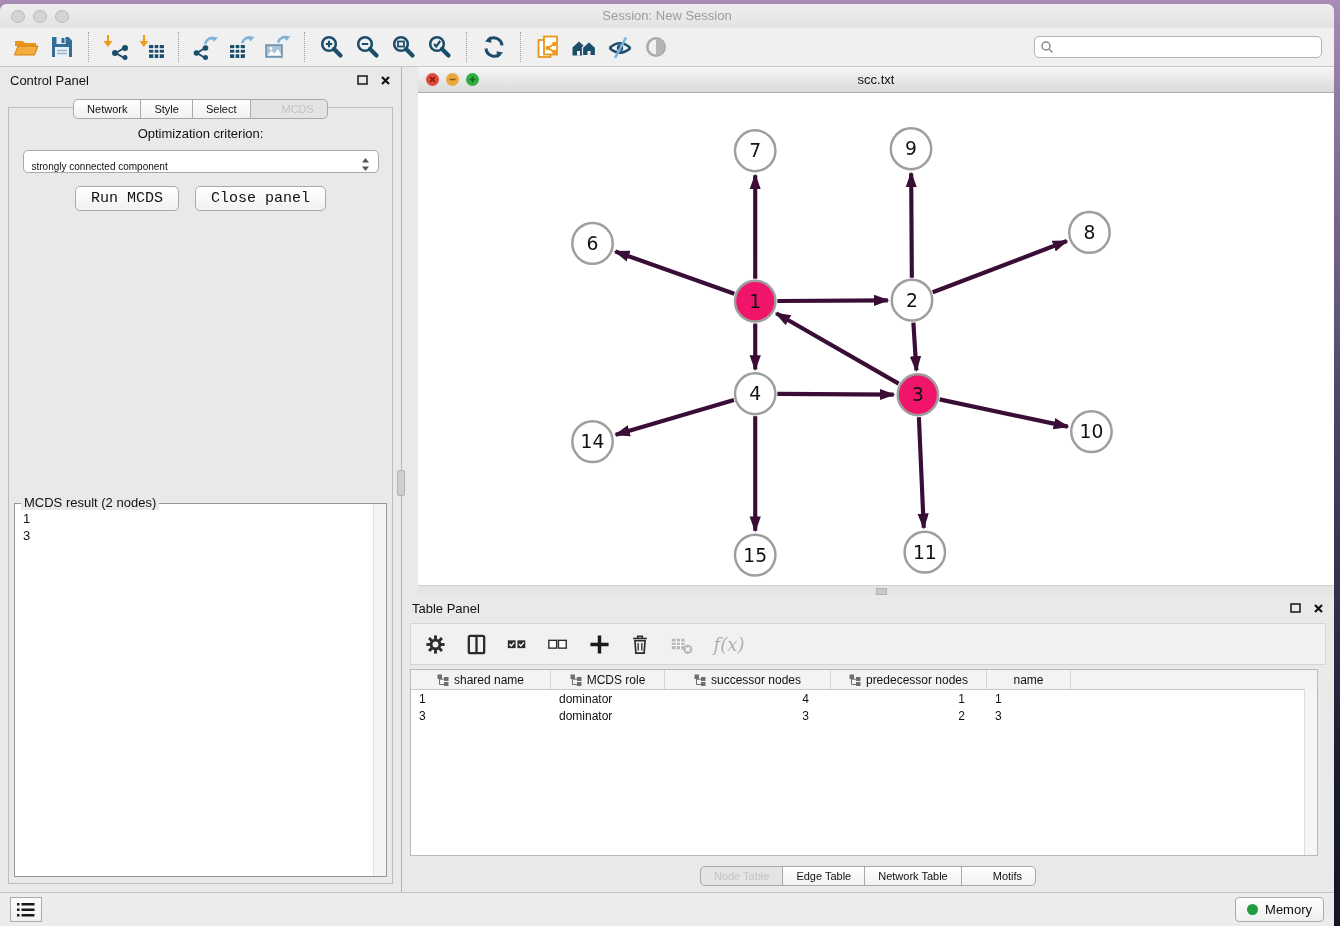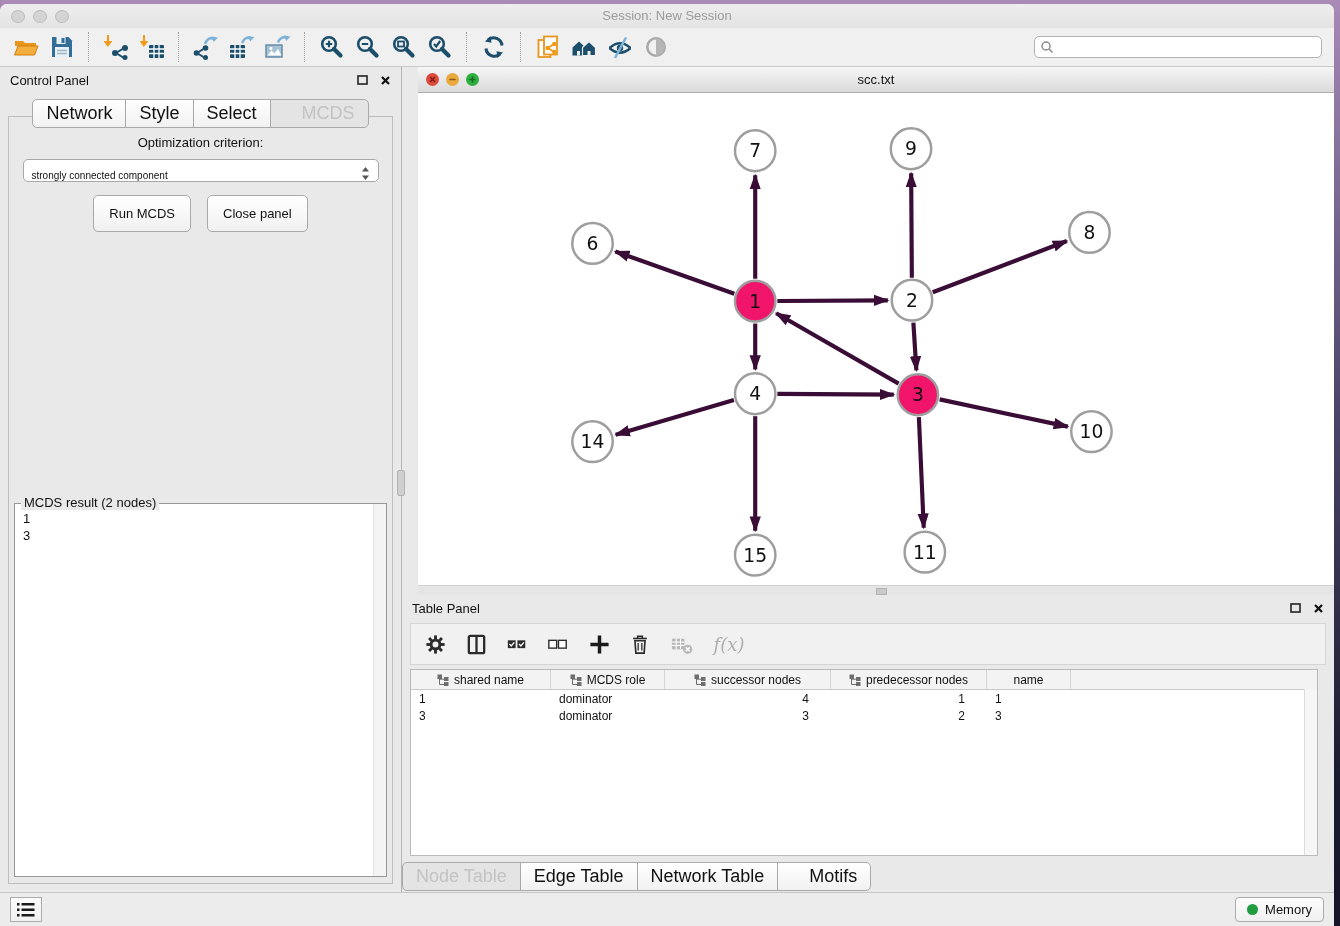--- a/index.html
+++ b/index.html
@@ -23,31 +23,31 @@
   .search-box{position:absolute;right:12px;top:8px;width:288px;height:22px;background:#fff;border:1px solid #b2b2b2;border-radius:5px;display:flex;align-items:center;padding:0 5px;box-sizing:border-box;}
   .search-box input{border:none;outline:none;flex:1;font-size:12px;font-family:"Liberation Sans",sans-serif;background:transparent;}
   
   .main{position:absolute;top:63px;bottom:34px;left:0;right:0;display:flex;}
   
   .control-panel{width:402px;background:#e9e9e9;border-right:1px solid #b5b5b5;display:flex;flex-direction:column;box-sizing:border-box;position:relative;}
   .panel-header{height:26px;display:flex;align-items:center;padding:0 10px;font-size:13px;color:#111;flex:none;}
   .panel-header .spacer{flex:1;}
   .ph-ic{margin-left:12px;background:none;border:none;padding:0;display:flex;align-items:center;}
   .seg{display:inline-flex;}
-  .seg button{font-size:18px;font-family:"Liberation Sans",sans-serif;padding:3px 13px;background:linear-gradient(#ffffff,#f1f1f1);border:1px solid #a9a9a9;margin-left:-1px;color:#111;position:relative;}
+  .seg button{font-size:11px;font-family:"Liberation Sans",sans-serif;padding:3px 13px;background:linear-gradient(#ffffff,#f1f1f1);border:1px solid #a9a9a9;margin-left:-1px;color:#111;position:relative;}
   .seg button:first-child{border-radius:5px 0 0 5px;margin-left:0;}
   .seg button:last-child{border-radius:0 5px 5px 0;padding-left:31px;}
   .seg button.active{background:#e4e4e4;color:#c3c3c3;}
   .cp-tabs-row{display:flex;justify-content:center;position:relative;z-index:2;margin-top:6px;margin-bottom:-12px;flex:none;}
   .inner-panel{flex:1;margin:0 8px 8px 8px;border:1px solid #bdbdbd;background:#e9e9e9;display:flex;flex-direction:column;padding-top:18px;}
   .opt-label{text-align:center;font-size:13px;color:#111;}
   .select{margin:9px auto 0 auto;width:356px;height:23px;background:#fff;border:1px solid #a9a9a9;border-radius:5px;display:flex;align-items:flex-end;padding:0 8px;font-size:10px;box-sizing:border-box;color:#111;}
   .select .sel-arrows{margin-left:auto;display:flex;}
   .btn-row{display:flex;justify-content:center;gap:16px;margin-top:13px;}
-  .btn{font-size:13px;font-family:Liberation Sans, sans-serif;padding:10px 15px;background:linear-gradient(#ffffff,#f1f1f1);border:1px solid #a9a9a9;border-radius:5px;color:#111;}
+  .btn{font-size:15px;font-family:Liberation Mono, monospace;padding:3px 15px;background:linear-gradient(#ffffff,#f1f1f1);border:1px solid #a9a9a9;border-radius:5px;color:#111;}
   .result-box{margin:auto 5px 6px 5px;height:372px;border:1px solid #979797;background:#fff;position:relative;flex:none;}
   .result-title{position:absolute;top:-9px;left:6px;background:#e9e9e9;padding:0 3px;font-size:13px;color:#111;}
   .result-lines{padding:6px 8px;font-size:13px;line-height:17px;color:#111;}
   .result-scroll{position:absolute;right:0;top:0;bottom:0;width:12px;background:#f4f4f4;border-left:1px solid #e2e2e2;}
   .v-split-thumb{position:absolute;right:-4px;top:403px;width:6px;height:24px;background:#cfcfcf;border:1px solid #b3b3b3;border-radius:2px;z-index:5;}
   
   .right-col{flex:1;display:flex;flex-direction:column;background:#e9e9e9;min-width:0;}
   .network-window{height:528px;display:flex;flex-direction:column;flex:none;margin-left:16px;}
   .net-titlebar{height:25px;background:linear-gradient(#f6f6f6,#dadada);border-bottom:1px solid #acacac;position:relative;flex:none;}
   .net-traffic{position:absolute;left:8px;top:6px;display:flex;gap:7px;}
@@ -63,21 +63,21 @@
   .tp-toolbar{height:40px;background:#f1f1f1;border:1px solid #d4d4d4;margin:2px 8px 0 8px;display:flex;align-items:center;gap:17px;padding:0 12px;flex:none;}
   .tp-btn{background:none;border:none;padding:0;display:flex;align-items:center;justify-content:center;width:24px;height:24px;}
   .fx{font-family:"DejaVu Serif",serif;font-style:italic;font-size:18px;color:#aeaeae;}
   .table-area{flex:1;background:#fff;border:1px solid #b9b9b9;margin:4px 16px 0 8px;position:relative;overflow:hidden;min-height:0;}
   .t-header{display:flex;background:#f3f3f3;border-bottom:1px solid #c9c9c9;height:19px;}
   .t-h-cell{display:flex;align-items:center;justify-content:center;gap:5px;border-right:1px solid #d4d4d4;font-size:12px;color:#111;box-sizing:border-box;flex:none;}
   .t-h-fill{flex:1;border-right:none;}
   .t-row{display:flex;height:17px;align-items:center;font-size:12px;color:#111;}
   .t-cell{box-sizing:border-box;padding:0 8px;flex:none;overflow:hidden;white-space:nowrap;}
   .t-scroll{position:absolute;right:0;top:19px;bottom:0;width:12px;background:#f6f6f6;border-left:1px solid #dddddd;}
-  .tp-bottom{height:36px;display:flex;align-items:center;justify-content:flex-start;flex:none;padding-top:4px;box-sizing:border-box;}
+  .tp-bottom{height:36px;display:flex;align-items:center;justify-content:center;flex:none;padding-top:4px;box-sizing:border-box;}
   
   .status-bar{position:absolute;left:0;right:0;bottom:0;height:34px;background:#ececec;border-top:1px solid #c5c5c5;display:flex;align-items:center;padding:0 10px;box-sizing:border-box;}
   .list-btn{width:32px;height:25px;background:linear-gradient(#fdfdfd,#f0f0f0);border:1px solid #ababab;display:flex;align-items:center;justify-content:center;padding:0;}
   .memory-btn{margin-left:auto;height:25px;background:linear-gradient(#fdfdfd,#f0f0f0);border:1px solid #ababab;border-radius:4px;display:flex;align-items:center;gap:7px;padding:0 11px;font-size:13px;font-family:"Liberation Sans",sans-serif;color:#111;}
   .mem-dot{width:11px;height:11px;border-radius:50%;}
 </style>
 </head>
 <body>
 
 <div class="app">

